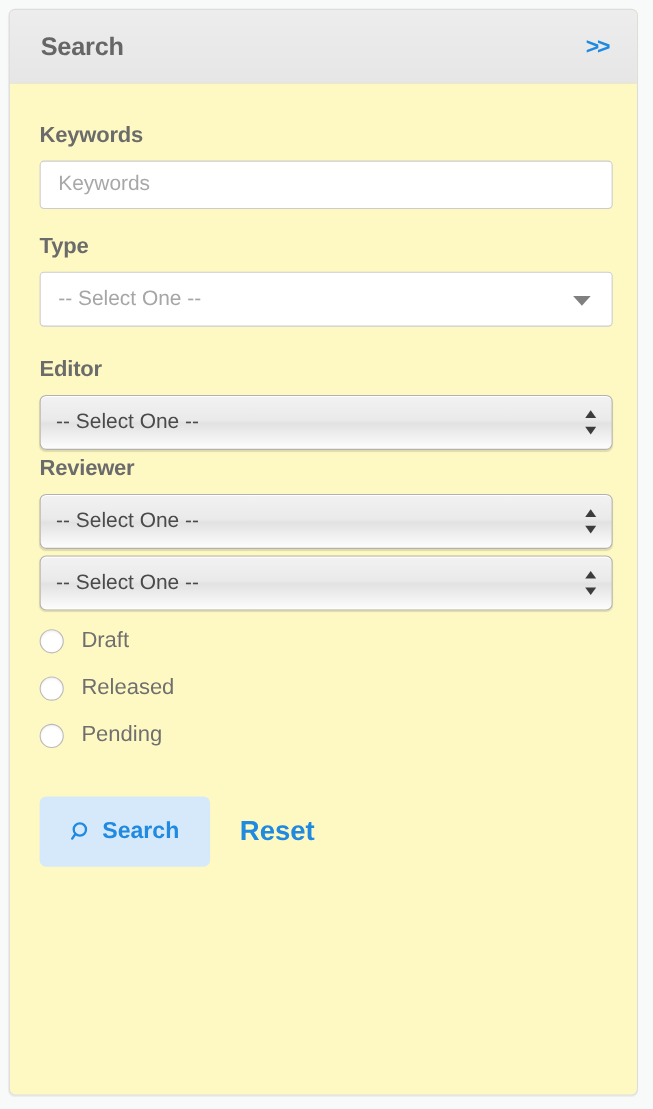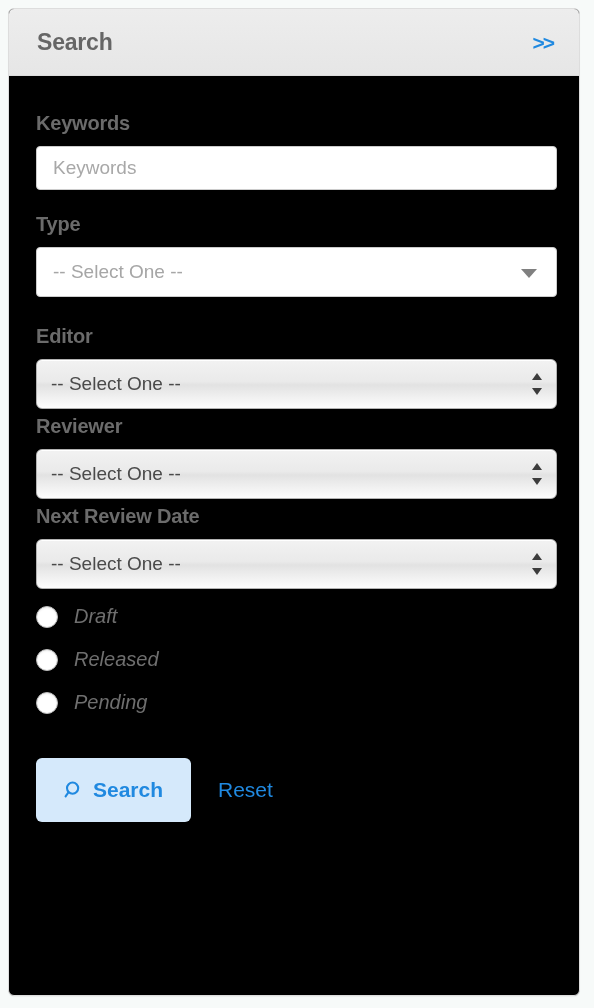--- a/index.html
+++ b/index.html
@@ -16,21 +16,21 @@
     overflow: hidden;
   }
 
   .panel {
     position: absolute;
     left: 8px;
     top: 8px;
     width: 572px;
     height: 988px;
     box-sizing: border-box;
-    background: #000000;
+    background: #fef9c3;
     border: 1px solid #dddddd;
     border-radius: 6px;
     box-shadow: 0 1px 1px rgba(0,0,0,0.05);
     overflow: hidden;
   }
 
   
   .panel-header {
     position: relative;
     height: 67px;
@@ -169,21 +169,21 @@
     border-right: 5px solid transparent;
     border-top: 7px solid #3c3c3c;
   }
 
   
   .gap-keywords { margin-bottom: 23px; }
   .gap-type     { margin-bottom: 28px; }
   .gap-select   { margin-bottom: 6px; }
 
   
-  .radio-group { margin-top: 4px; font-style: italic; }
+  .radio-group { margin-top: 4px; }
   .radio-row {
     display: flex;
     align-items: center;
     height: 43px;
     cursor: pointer;
   }
   .radio-mark {
     width: 22px;
     height: 22px;
     box-sizing: border-box;
@@ -221,22 +221,22 @@
     font-family: "Liberation Sans", sans-serif;
     font-size: 21px;
     font-weight: bold;
     cursor: pointer;
     padding: 0;
   }
   .search-button svg { display: block; }
   .reset-link {
     margin-left: 27px;
     color: #2089e0;
-    font-size: 21px;
-    font-weight: normal;
+    font-size: 25px;
+    font-weight: bold;
     text-decoration: none;
     cursor: pointer;
   }
 </style>
 </head>
 <body>
 
 <div class="panel">
 
   <div class="panel-header">
@@ -275,21 +275,20 @@
       <div class="native-select">
         <span class="value">-- Select One --</span>
         <span class="stepper">
           <span class="up"></span>
             <span class="down"></span>
         </span>
       </div>
     </div>
 
     <div class="field gap-select">
-      <label class="field-label">Next Review Date</label>
       <div class="native-select">
         <span class="value">-- Select One --</span>
         <span class="stepper">
           <span class="up"></span>
             <span class="down"></span>
         </span>
       </div>
     </div>
 
     <div class="field">

